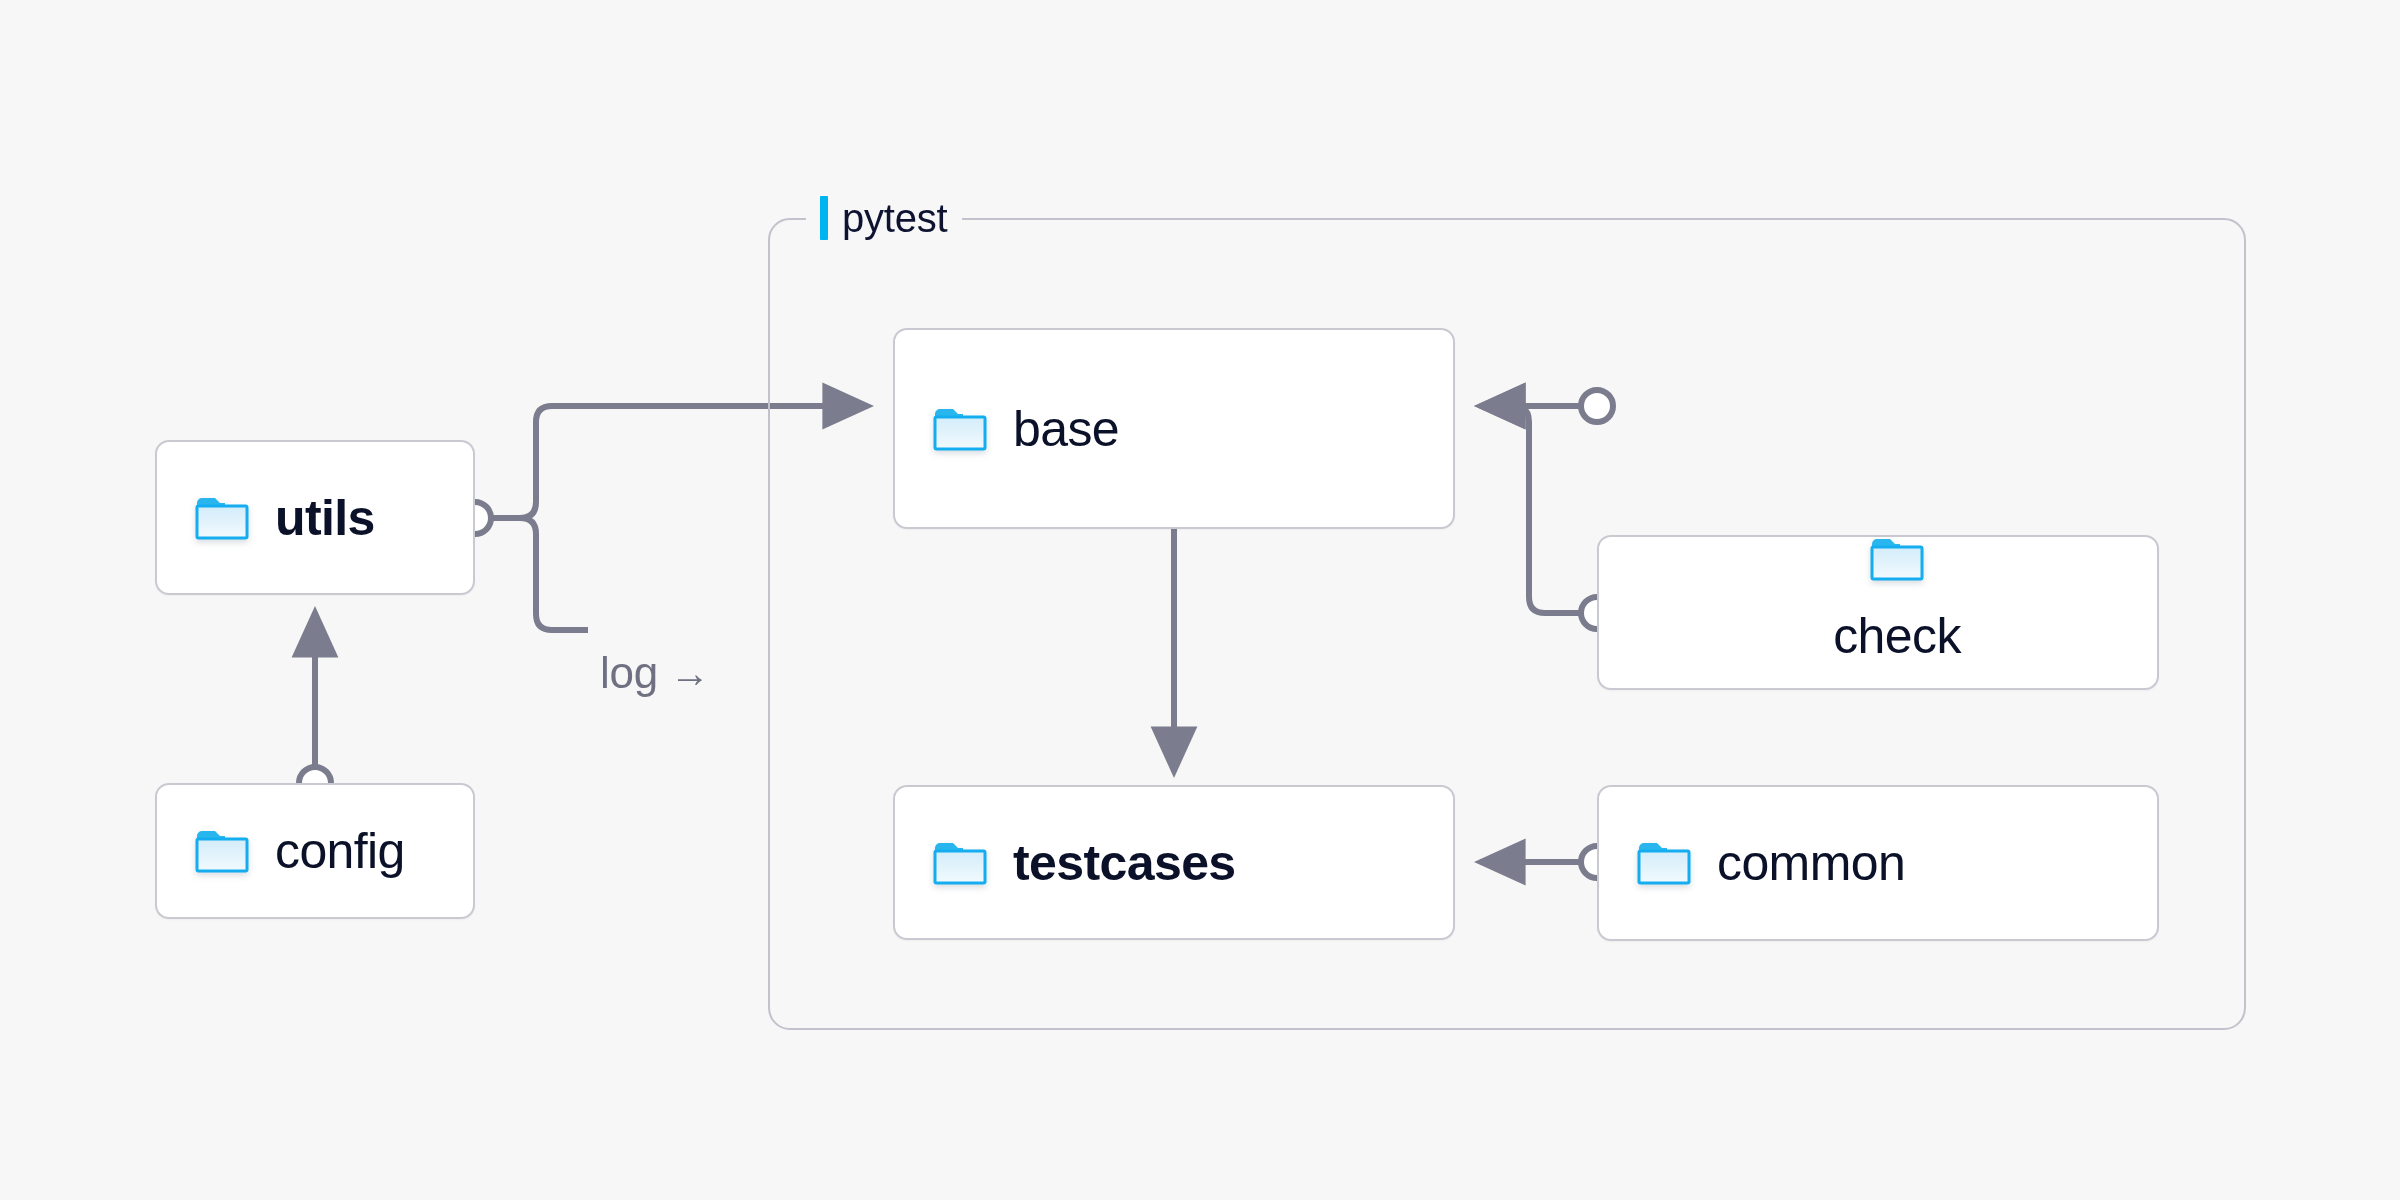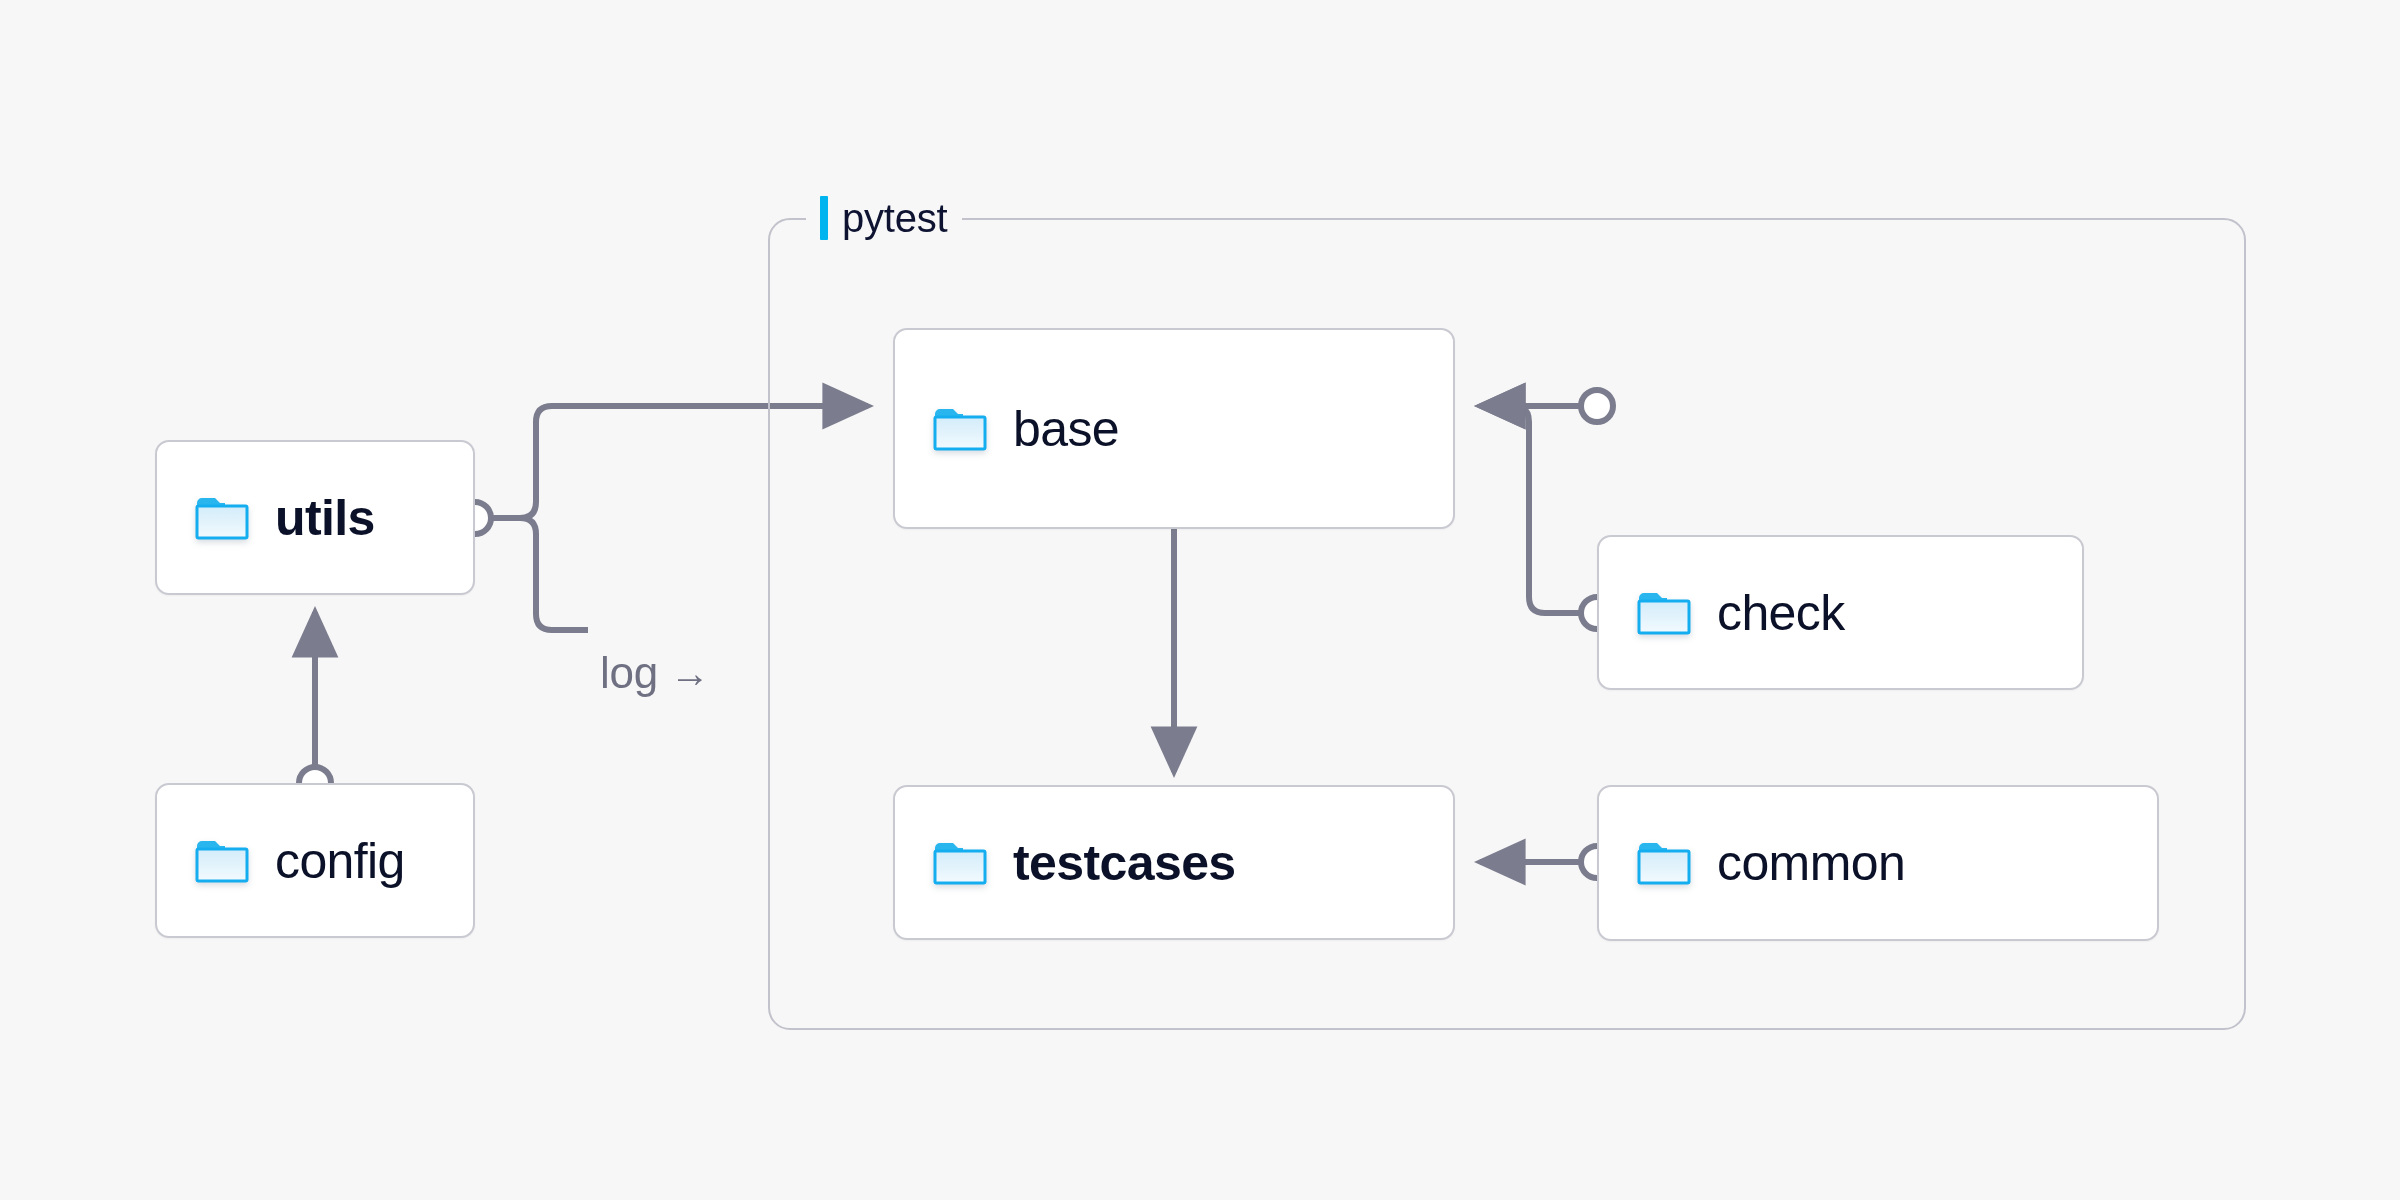--- a/index.html
+++ b/index.html
@@ -155,21 +155,21 @@
   <div class="node" style="left:155px; top:440px; width:320px; height:155px;font-weight:bold;">
     <span class="folder-icon">
       <svg width="54" height="44" viewBox="0 0 54 44" xmlns="http://www.w3.org/2000/svg">
         <path d="M2 7 a5 5 0 0 1 5 -5 h13 l5 5 h5 v4 H2 Z" fill="#29b6ef"></path>
         <rect x="2" y="10" width="50" height="32" rx="1.5" fill="url(#folderGrad)" stroke="#14aef0" stroke-width="3"></rect>
       </svg>
     </span>
     <span class="node-label">utils</span>
   </div>
 
-  <div class="node" style="left:155px; top:783px; width:320px; height:155px;">
+  <div class="node" style="left:155px; top:783px; width:320px; height:136px;">
     <span class="folder-icon">
       <svg width="54" height="44" viewBox="0 0 54 44" xmlns="http://www.w3.org/2000/svg">
         <path d="M2 7 a5 5 0 0 1 5 -5 h13 l5 5 h5 v4 H2 Z" fill="#29b6ef"></path>
         <rect x="2" y="10" width="50" height="32" rx="1.5" fill="url(#folderGrad)" stroke="#14aef0" stroke-width="3"></rect>
       </svg>
     </span>
     <span class="node-label">config</span>
   </div>
 
   <div class="node" style="left:893px; top:328px; width:562px; height:201px;">
@@ -186,21 +186,21 @@
     <span class="folder-icon">
       <svg width="54" height="44" viewBox="0 0 54 44" xmlns="http://www.w3.org/2000/svg">
         <path d="M2 7 a5 5 0 0 1 5 -5 h13 l5 5 h5 v4 H2 Z" fill="#29b6ef"></path>
         <rect x="2" y="10" width="50" height="32" rx="1.5" fill="url(#folderGrad)" stroke="#14aef0" stroke-width="3"></rect>
       </svg>
     </span>
     <span class="node-label">testcases</span>
   </div>
 
 
-  <div class="node" style="left:1597px; top:535px; width:487px; height:155px;">
+  <div class="node" style="left:1597px; top:535px; width:562px; height:155px;flex-direction:column;">
     <span class="folder-icon">
       <svg width="54" height="44" viewBox="0 0 54 44" xmlns="http://www.w3.org/2000/svg">
         <path d="M2 7 a5 5 0 0 1 5 -5 h13 l5 5 h5 v4 H2 Z" fill="#29b6ef"></path>
         <rect x="2" y="10" width="50" height="32" rx="1.5" fill="url(#folderGrad)" stroke="#14aef0" stroke-width="3"></rect>
       </svg>
     </span>
     <span class="node-label">check</span>
   </div>
 
   <div class="node" style="left:1597px; top:785px; width:562px; height:156px;">

